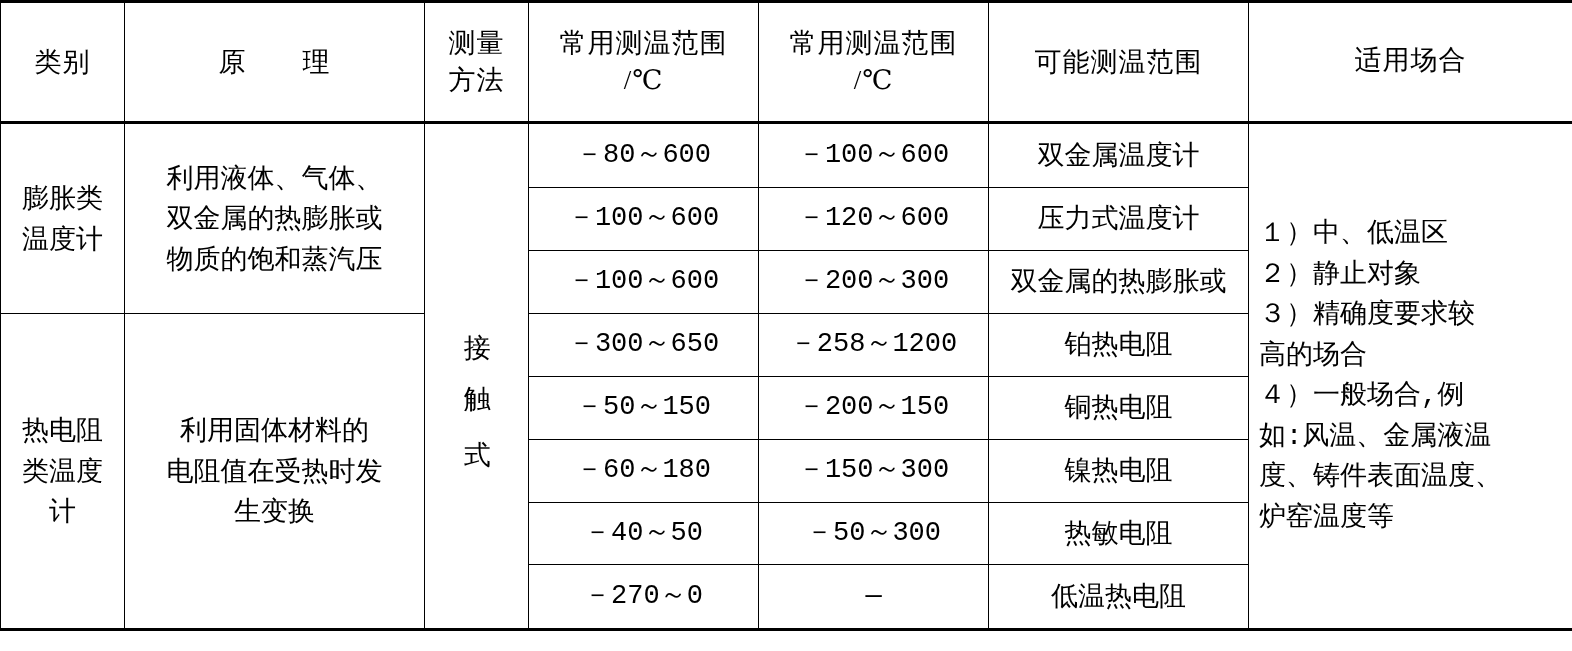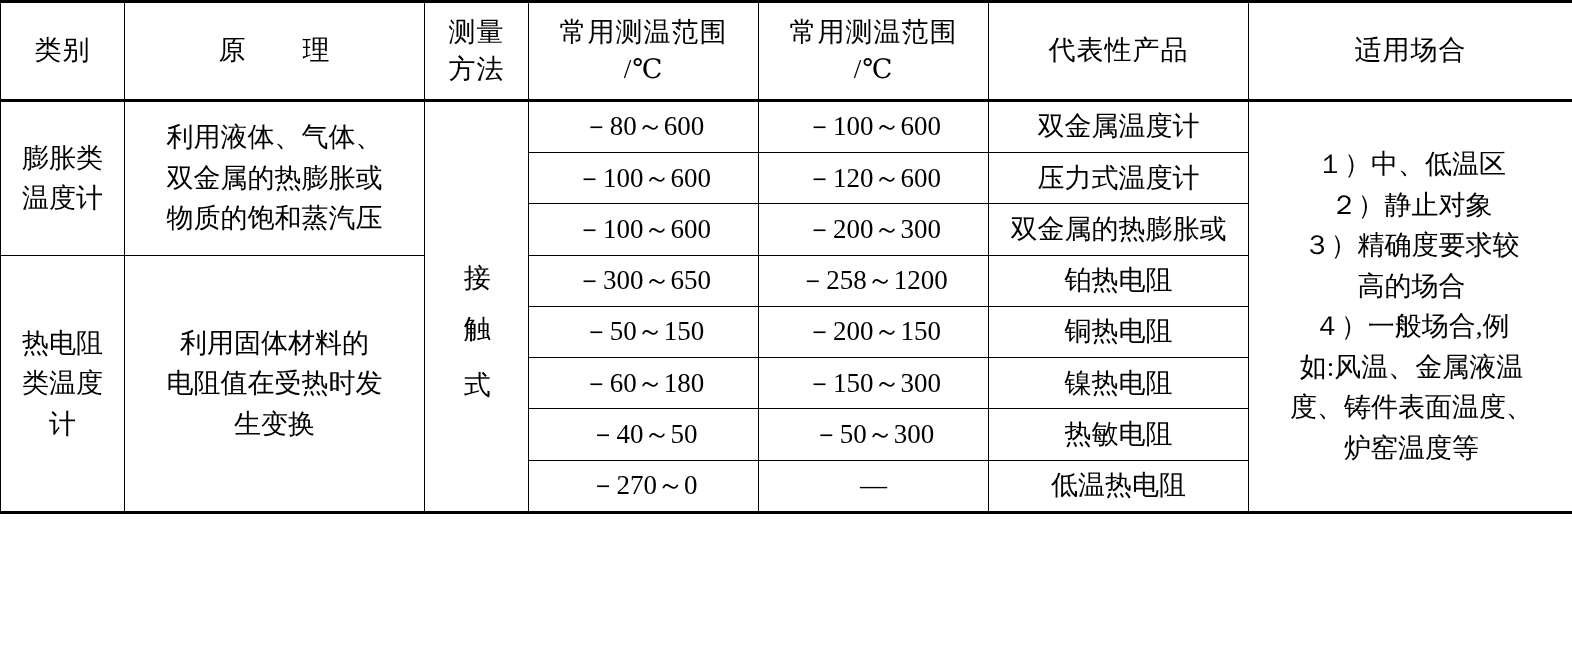--- a/index.html
+++ b/index.html
@@ -15,21 +15,21 @@
   }
   .sheet {
     width: 1572px;
     height: 651px;
     position: relative;
     box-sizing: border-box;
   }
   table.spec {
     border-collapse: collapse;
     width: 1572px;
-    height: 514px;
+    height: 631px;
     table-layout: fixed;
   }
   table.spec td {
     border: 1px solid #000000;
     text-align: center;
     vertical-align: middle;
     font-size: 27px;
     line-height: 1.38;
     padding: 2px 4px;
     box-sizing: border-box;
@@ -40,21 +40,21 @@
     border-bottom: 3px solid #000;
   }
   tr.header-row td {
     border-bottom: 3px solid #000;
     border-top: none;
   }
   table.spec tr:last-child td {
     border-bottom: none;
   }
   td.edge-left { border-left: none; }
-  td.edge-right { border-right: none; }
+  td.edge-right { border-right: none; font-family: Liberation Mono, monospace; }
 
   .col-category { width: 124px; }
   .col-principle { width: 300px; }
   .col-method { width: 104px; }
   .col-common { width: 230px; }
   .col-possible { width: 230px; }
   .col-product { width: 260px; }
   .col-usage { width: 324px; }
 
   .cell-wrap {
@@ -67,33 +67,33 @@
   .vertical-text {
     writing-mode: vertical-rl;
     text-orientation: upright;
     letter-spacing: 12px;
     display: inline-block;
     line-height: 1.1;
     font-size: 27px;
   }
   .left-block {
     display: block;
-    text-align: center;
+    text-align: left;
     white-space: pre-line;
     line-height: 1.5;
     padding-left: 6px;
     padding-right: 4px;
     text-justify: inter-ideograph;
   }
   .centered-block {
     display: block;
     white-space: pre-line;
     line-height: 1.5;
   }
-  .num { font-family: Liberation Serif, serif; }
+  .num { font-family: Liberation Mono, monospace; }
 </style>
 </head>
 <body>
 
 <div class="sheet">
   <table class="spec">
     <colgroup>
       <col class="col-category">
       <col class="col-principle">
       <col class="col-method">
@@ -116,21 +116,21 @@
         </td>
         <td>
           <span class="cell-wrap hdr">常用测温范围
 /℃</span>
         </td>
         <td>
           <span class="cell-wrap hdr">常用测温范围
 /℃</span>
         </td>
         <td>
-          <span class="cell-wrap hdr">代表性产品</span>
+          <span class="cell-wrap hdr">可能测温范围</span>
         </td>
         <td class="edge-right">
           <span class="cell-wrap hdr">适用场合</span>
         </td>
       </tr>
 
       <tr>
         <td class="edge-left" rowspan="3">
           <span class="centered-block">膨胀类
 温度计</span>

